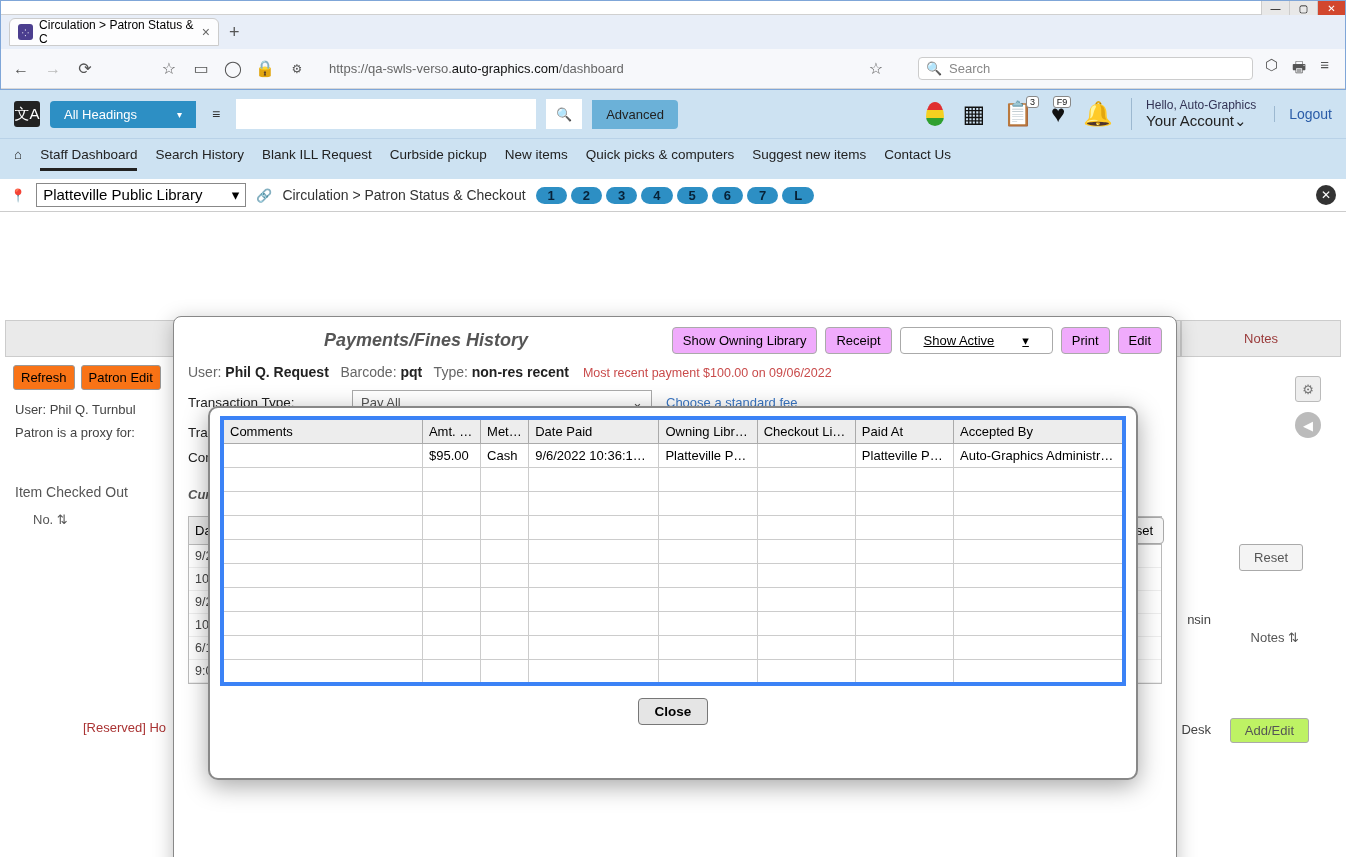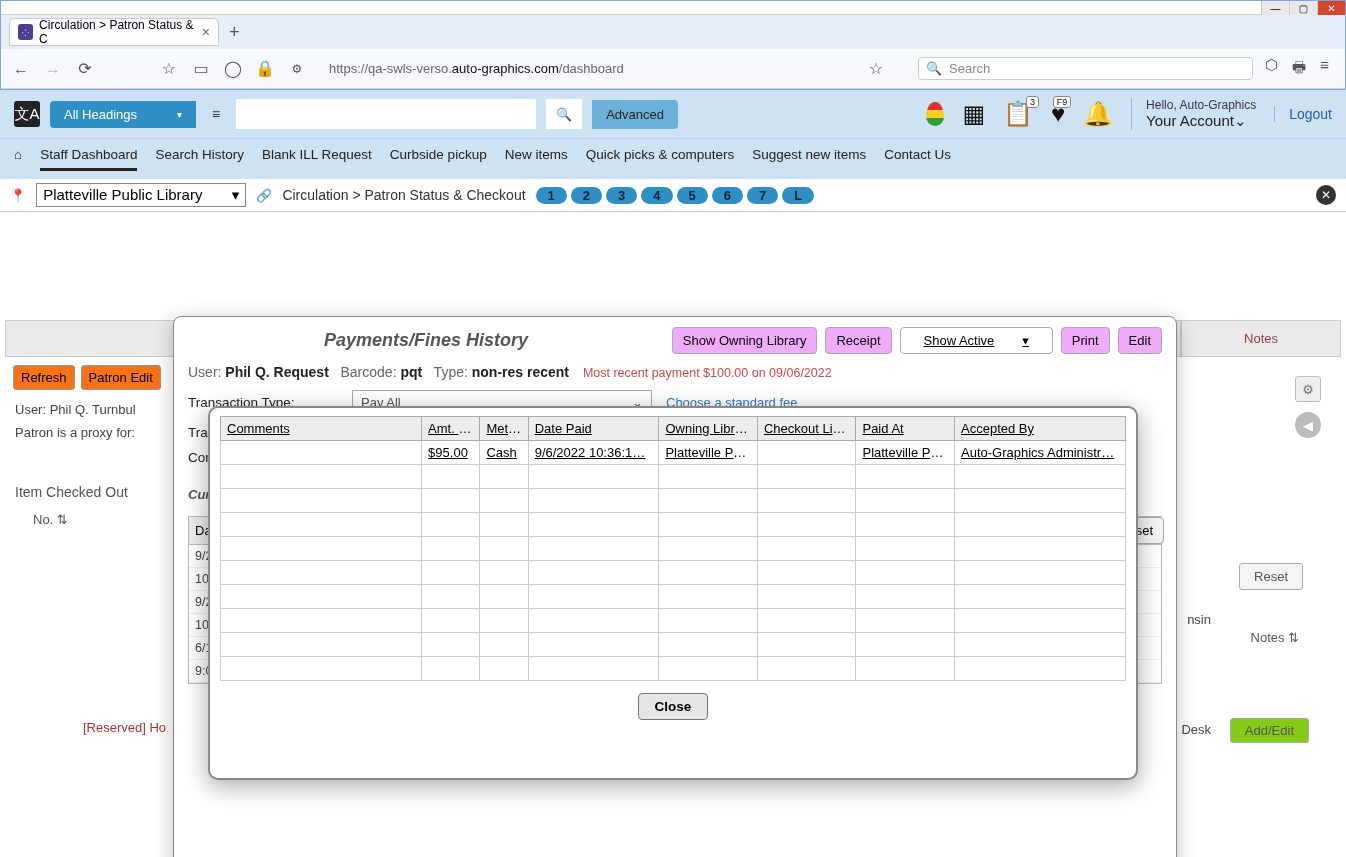--- a/index.html
+++ b/index.html
@@ -65,23 +65,23 @@
 .bg-btns{padding:8px;display:flex;gap:6px;}
 .bg-btn{border:1px solid #999;padding:4px 7px;background:#f97316;border-radius:3px;}
 .bg-line{padding:4px 10px;color:#444;font-size:13px;}
 .bg-right-col{position:absolute;right:20px;top:56px;display:flex;flex-direction:column;gap:10px;align-items:flex-end;}
 .gear{width:26px;height:26px;border:1px solid #bbb;background:#eee;display:flex;align-items:center;justify-content:center;color:#777;border-radius:3px;}
 .chev-circle{width:26px;height:26px;border-radius:50%;background:#bbb;color:#fff;display:flex;align-items:center;justify-content:center;}
 .bg-lbl{color:#555;padding:40px 10px 6px;font-size:14px;}
 .bg-lbl2{color:#555;padding:6px 28px;font-size:13px;}
 .bg-notes-col{position:absolute;right:42px;top:310px;color:#555;}
 .bg-reserved{position:absolute;left:78px;top:400px;color:#a33;font-size:13px;}
-.bg-addedit{position:absolute;right:32px;top:398px;border:1px solid #aaa;padding:4px 14px;background:#84cc16;border-radius:3px;color:#555;}
+.bg-addedit{position:absolute;right:32px;top:398px;border:1px solid #aaa;padding:4px 14px;background:#bef264;border-radius:3px;color:#555;}
 .bg-desk{position:absolute;right:130px;top:402px;color:#444;}
-.bg-resetbtn{position:absolute;right:38px;top:243px;border:1px solid #aaa;padding:5px 14px;background:#f4f4f4;border-radius:3px;color:#555;}
+.bg-resetbtn{position:absolute;right:38px;top:224px;border:1px solid #aaa;padding:5px 14px;background:#f4f4f4;border-radius:3px;color:#555;}
 .bg-nsin{position:absolute;right:130px;top:292px;color:#444;}
 
 
 .modal1{position:absolute;left:173px;top:226px;width:1004px;height:612px;background:#fff;border:1px solid #888;border-radius:8px;box-shadow:0 4px 20px rgba(0,0,0,0.25);padding:10px 14px;}
 .m1-head{display:flex;align-items:center;gap:8px;}
 .m1-title{font-style:italic;font-weight:bold;font-size:18px;color:#555;flex:1;text-align:center;}
 .m1-btn{border:1px solid #aaa;background:#f0abfc;padding:5px 10px;border-radius:4px;font-size:13px;}
 .m1-sel{border:1px solid #aaa;padding:5px 23px;border-radius:4px;display:flex;align-items:center;gap:28px;font-size:13px;text-decoration:underline;}
 .m1-userline{margin-top:10px;font-size:14px;color:#666;}
 .m1-userline b{color:#222;}
@@ -92,21 +92,21 @@
 .m1-link{color:#3a76c4;}
 .m1-cur{margin-top:22px;font-weight:bold;font-style:italic;color:#555;}
 .m1-grid{margin-top:14px;border:1px solid #bbb;}
 .m1-gh{background:#eee;padding:6px;border-bottom:1px solid #bbb;}
 .m1-gr{padding:4px 6px;color:#444;font-size:12.5px;border-bottom:1px solid #eee;}
 .m1-reset{position:absolute;right:12px;top:200px;border:1px solid #aaa;padding:5px 10px;border-radius:4px;background:#f6f6f6;}
 
 
 .modal2{position:absolute;left:208px;top:316px;width:930px;height:374px;background:#fff;border:2px solid #888;border-radius:10px;box-shadow:0 6px 24px rgba(0,0,0,0.35);padding:8px 10px;}
 .m2-title{font-style:italic;font-weight:bold;font-size:18px;color:#444;padding:2px 0 6px;}
-.m2-table{border:1px solid #3b82f6;width:100%;border-collapse:collapse;table-layout:fixed;text-decoration:underline;}
+.m2-table{border:4px solid #3b82f6;width:100%;border-collapse:collapse;table-layout:fixed;}
 .m2-table th{background:#ededed;border:1px solid #aaa;padding:4px 6px;text-align:left;font-weight:normal;font-size:13px;white-space:nowrap;overflow:hidden;text-overflow:ellipsis;}
 .m2-table td{border:1px solid #ccc;padding:4px 6px;height:24px;font-size:13px;white-space:nowrap;overflow:hidden;text-overflow:ellipsis;}
 .m2-foot{display:flex;justify-content:center;margin-top:12px;}
 .m2-close{border:1px solid #777;background:#e5e5e5;padding:5px 16px;border-radius:4px;font-weight:bold;font-size:13.5px;}
 
 .heart{color:#111;}
 .bell{color:#333;}
 </style>
 </head>
 <body>

